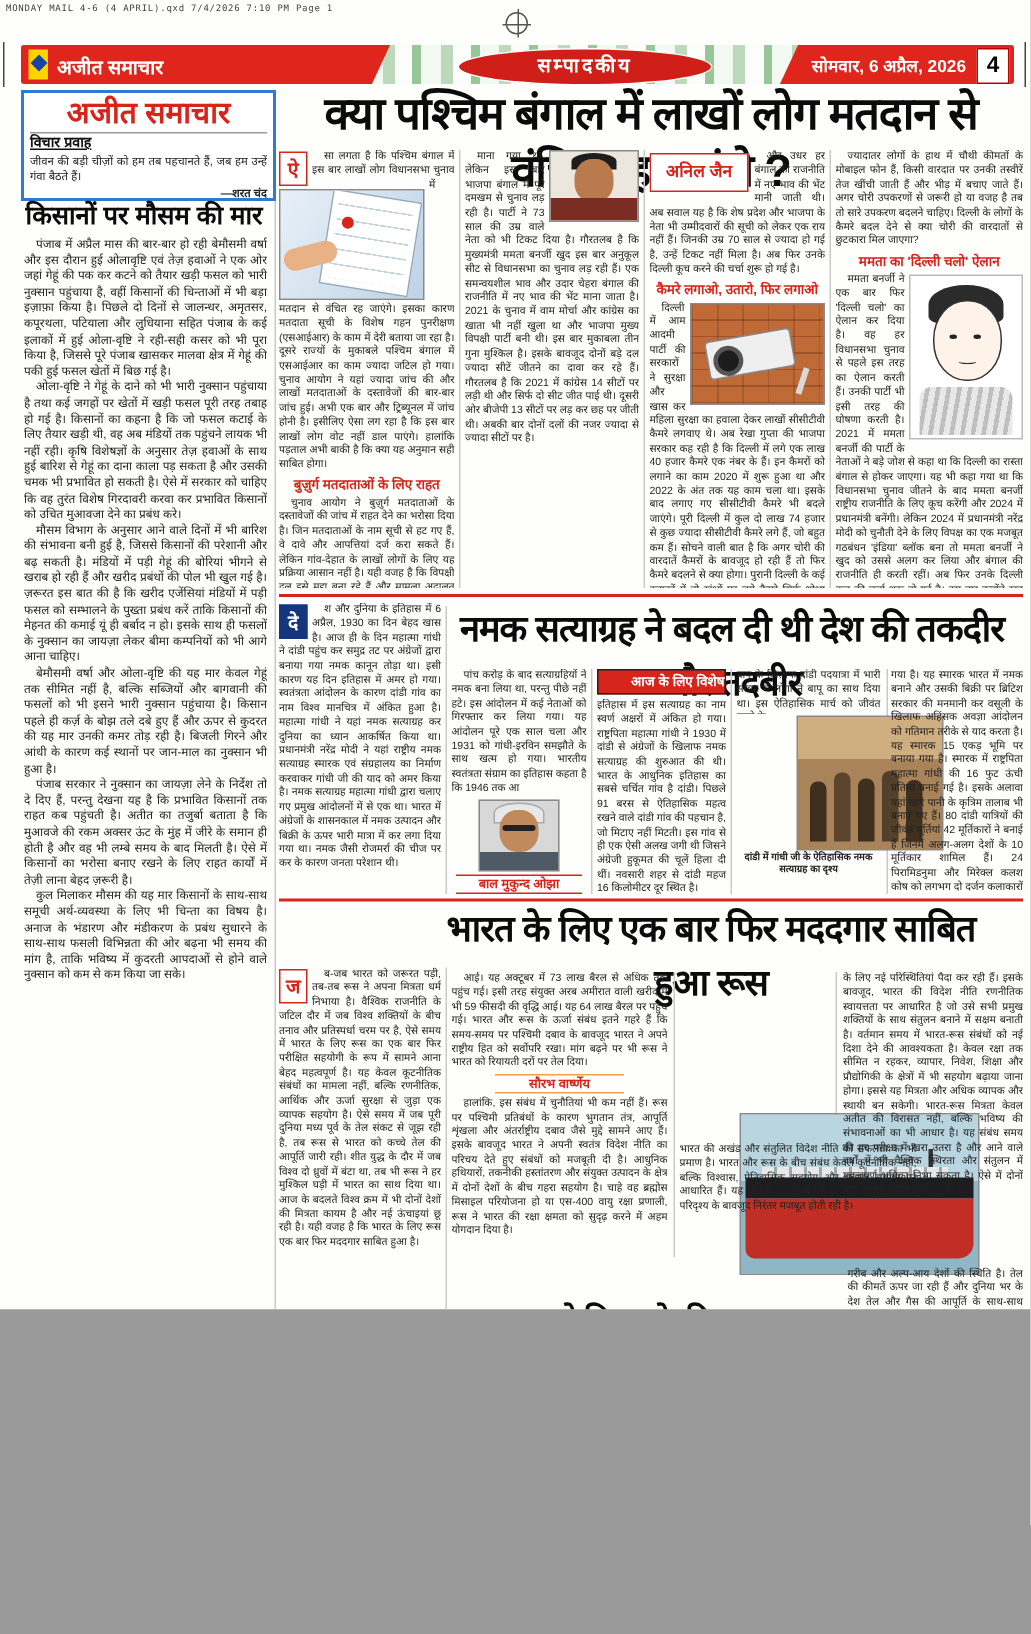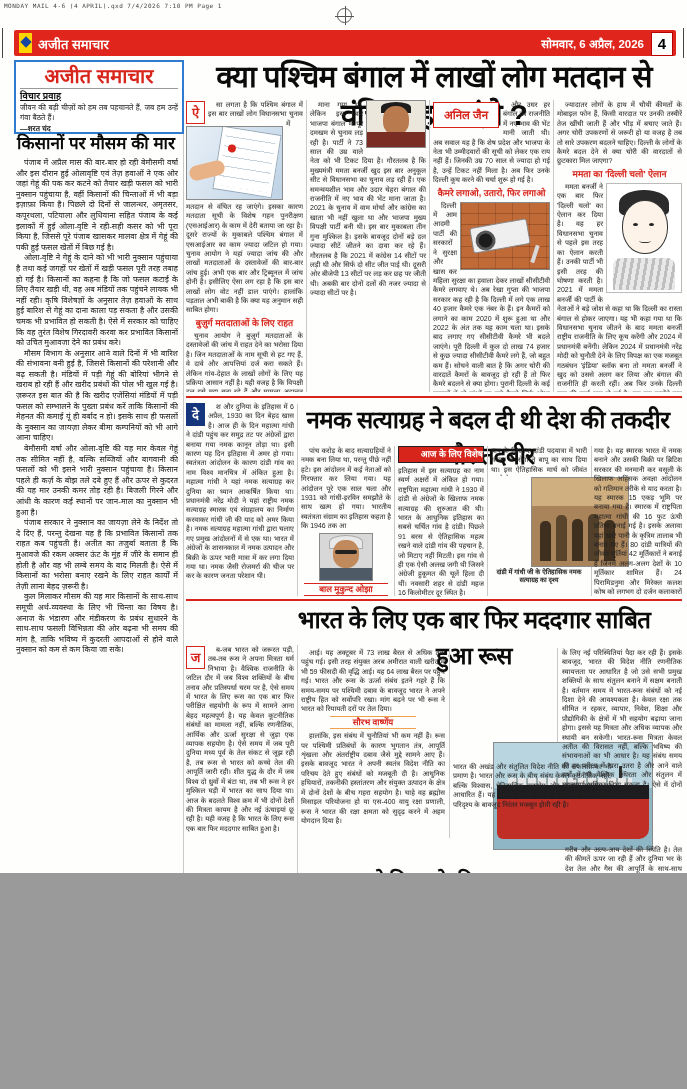--- a/index.html
+++ b/index.html
@@ -81,21 +81,21 @@
   .sh{background:linear-gradient(#b9d5df 0 42%,#8fb6c4 42% 100%);}
   .sh-hull{position:absolute;left:3px;right:3px;bottom:10px;height:40px;background:#c12e26;border-radius:0 0 10px 6px;}
   .sh-top{position:absolute;left:3px;right:3px;bottom:50px;height:14px;background:#1d1d20;}
   .sh-deck{position:absolute;left:14px;right:20px;bottom:64px;height:7px;background:repeating-linear-gradient(90deg,#e8e8e8 0 8px,#9aa 8px 10px);}
   .sh-mast{position:absolute;right:30px;bottom:71px;width:3px;height:12px;background:#333;}
   
   .quotebox{border:2px solid #2f7bd0;background:#fff;padding:2px 4px;}
   .qb-title{color:#d8251c;font-weight:800;font-size:20px;text-align:center;line-height:24px;border-bottom:1px solid #999;}
   .qb-kicker{font-weight:700;font-size:9.5px;text-align:left;line-height:14px;color:#111;text-decoration:underline;}
   .qb-quote{font-size:7.5px;line-height:10px;text-align:justify;color:#222;}
-  .qb-attr{font-size:7.5px;font-weight:700;text-align:left;color:#222;}
+  .qb-attr{font-size:7.5px;font-weight:700;text-align:right;color:#222;}
   .letters{border:2px solid #3a3a3a;background:#fffdf8;}
   .lt-corner{position:absolute;width:7px;height:7px;background:#caa35c;border:1px solid #7a5b23;}
   .lt-head{height:18px;border-bottom:1px solid #999;position:relative;}
   .lt-art{position:absolute;top:1px;width:22px;height:15px;border-radius:3px;}
   .lt-art.l{left:2px;background:radial-gradient(circle at 40% 50%,#222 0 5px,#555 5px 7px,#cfb9a0 7px);}
   .lt-art.r{right:2px;background:linear-gradient(135deg,#e7c9a0 0 60%,#8a6b45 60% 70%,#e7c9a0 70%);}
   .lt-title-main{color:#d8251c;font-weight:800;font-size:11px;text-align:center;line-height:18px;}
   .lt-title{font-weight:800;font-size:9.5px;text-align:center;line-height:13px;color:#111;}
   .lt-col{font-size:6.5px;line-height:8.6px;text-align:justify;overflow:hidden;}
   
@@ -110,20 +110,23 @@
 <div class="page">
 
   <div class="abs printline" style="left:4px;top:2px;">MONDAY MAIL 4-6 (4 APRIL).qxd  7/4/2026  7:10 PM  Page 1</div>
   <div class="abs regmark" style="left:337px;top:8px;"></div>
 
   <div class="abs masthead" style="left:14px;top:30px;width:662px;height:26px;">
     <div class="abs mh-logo">
         <i></i>
       </div>
     <div class="abs mh-name">अजीत समाचार</div>
+    <div class="abs mh-strip">
+      <div class="abs mh-oval">सम्पादकीय</div>
+    </div>
     <div class="abs mh-date">सोमवार, 6 अप्रैल, 2026</div>
     <div class="abs mh-pgbox">4</div>
   </div>
 
   <div class="abs vr" style="left:183px;top:60px;height:998px;"></div>
 
   <div class="abs quotebox" style="left:14px;top:60px;width:158px;height:66px;">
     <div class="qb-title">अजीत समाचार</div>
     <div class="qb-kicker">विचार प्रवाह</div>
     <div class="qb-quote">जीवन की बड़ी चीज़ों को हम तब पहचानते हैं, जब हम उन्हें गंवा बैठते हैं।</div>

